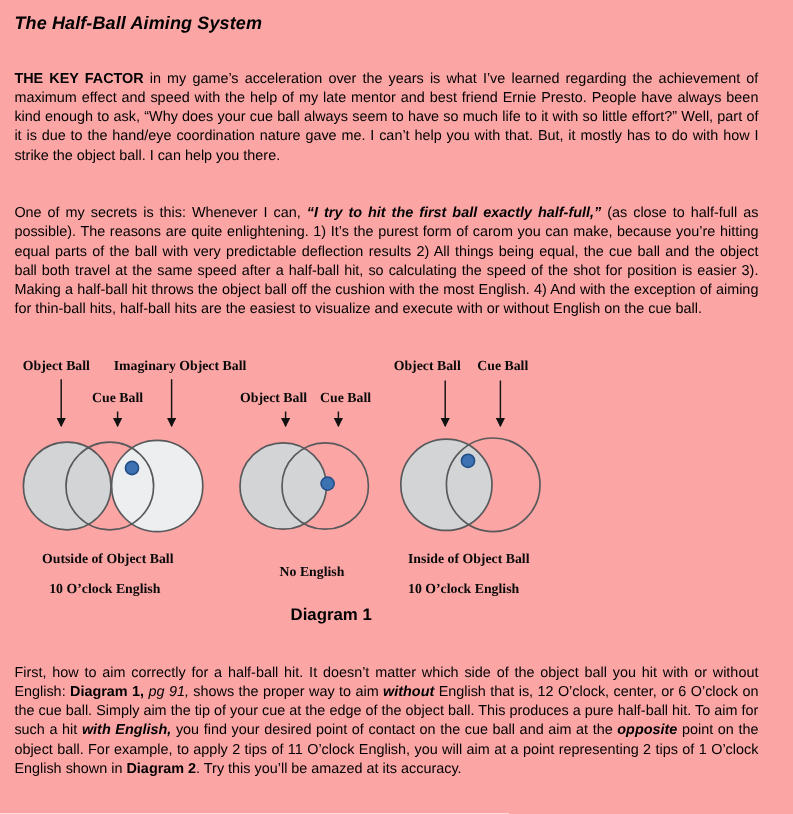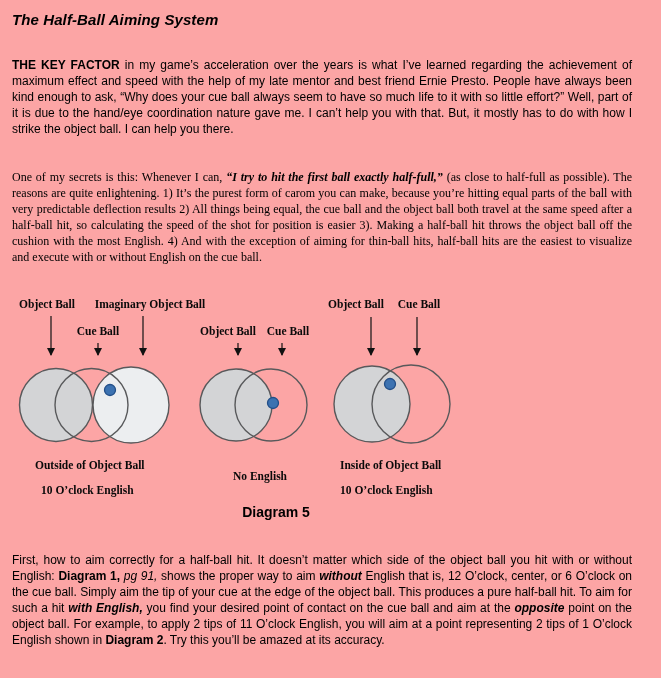--- a/index.html
+++ b/index.html
@@ -26,21 +26,21 @@
   .para {
     position: absolute;
     left: 12px;
     width: 620px;
     font-size: 12px;
     line-height: 16px;
     text-align: justify;
     color: #000;
   }
   #p1 { top: 45px; }
-  #p2 { top: 157px; font-family: Liberation Serif, serif; }
+  #p2 { top: 157px; }
   #p3 { top: 540px; }
   .diagram-svg {
     position: absolute;
     left: 0; top: 292px;
   }
   .dlabel {
     font-family: "Liberation Serif", serif;
     font-weight: bold;
     font-size: 11.5px;
     fill: #0a0a0a;
@@ -103,17 +103,17 @@
       <line x1="371" y1="25" x2="371" y2="63" stroke-width="1.2" marker-end="url(#ah)" stroke="#111111"></line>
       <line x1="417" y1="25" x2="417" y2="63" stroke-width="1.2" marker-end="url(#ah)" stroke="#111111"></line>
       <circle cx="372" cy="112" r="38" stroke-width="1.4" fill="#d3d4d6" stroke="#58595b"></circle>
       <circle cx="411" cy="112" r="39" fill="none" stroke-width="1.4" stroke="#58595b"></circle>
       <circle cx="390" cy="92" r="5.5" stroke-width="1.3" fill="#3c72b1" stroke="#234f88"></circle>
       <text class="dlabel" x="340" y="177">Inside of Object Ball</text>
       <text class="dlabel" x="340" y="202">10 O’clock English</text>
     </g>
   </svg>
 
-  <div class="caption">Diagram 5</div>
+  <div class="caption">Diagram 1</div>
 
   <p class="para" id="p3"><span>First, how to aim correctly for a half-ball hit. It doesn’t matter which side of the object ball you hit with or without English: </span><span style="font-weight: bold;">Diagram 1,</span><span> </span><span style="font-style: italic;">pg 91,</span><span> shows the proper way to aim </span><span style="font-weight: bold; font-style: italic;">without</span><span> English that is, 12 O’clock, center, or 6 O’clock on the cue ball. Simply aim the tip of your cue at the edge of the object ball. This produces a pure half-ball hit. To aim for such a hit </span><span style="font-weight: bold; font-style: italic;">with English,</span><span> you find your desired point of contact on the cue ball and aim at the </span><span style="font-weight: bold; font-style: italic;">opposite</span><span> point on the object ball. For example, to apply 2 tips of 11 O’clock English, you will aim at a point representing 2 tips of 1 O’clock English shown in </span><span style="font-weight: bold;">Diagram 2</span><span>. Try this you’ll be amazed at its accuracy.</span></p>
 
 </div>
 
 </body></html>

